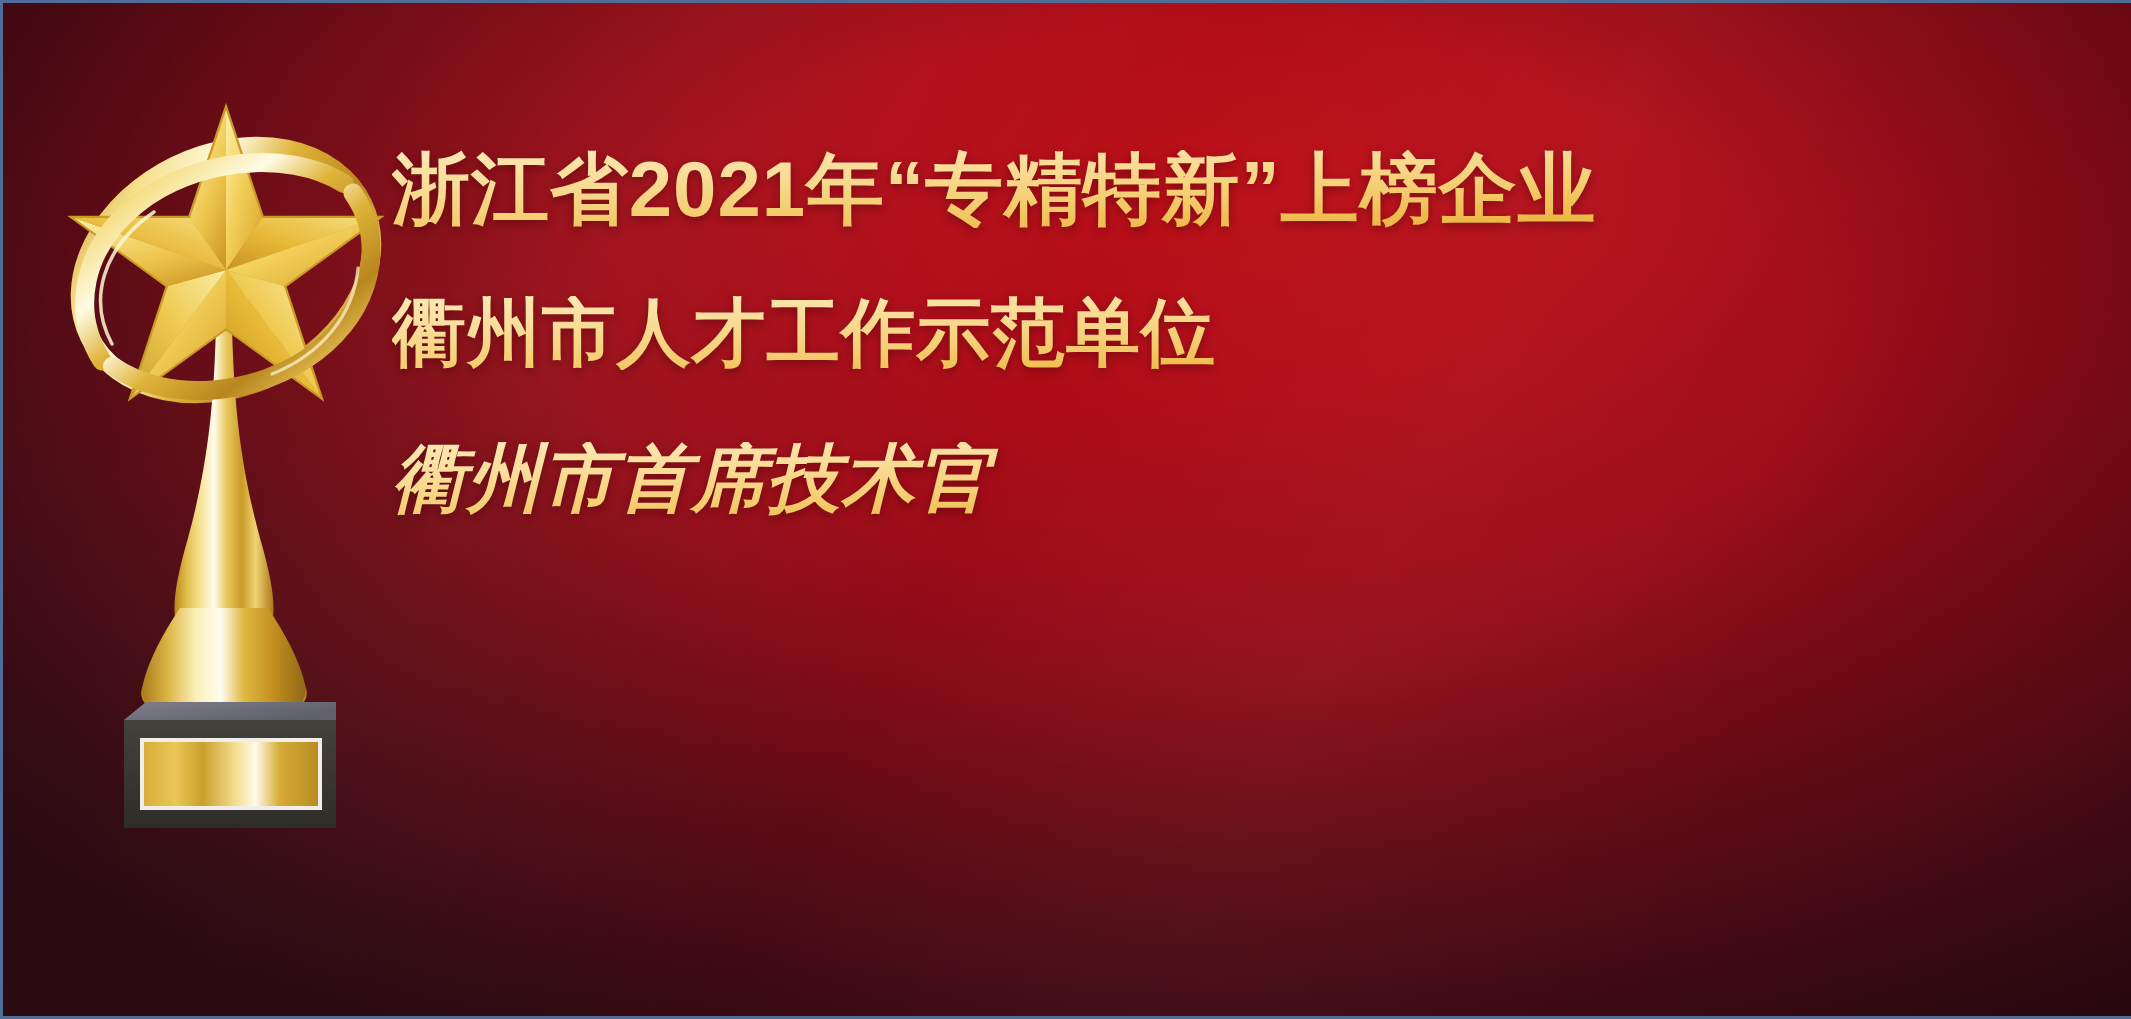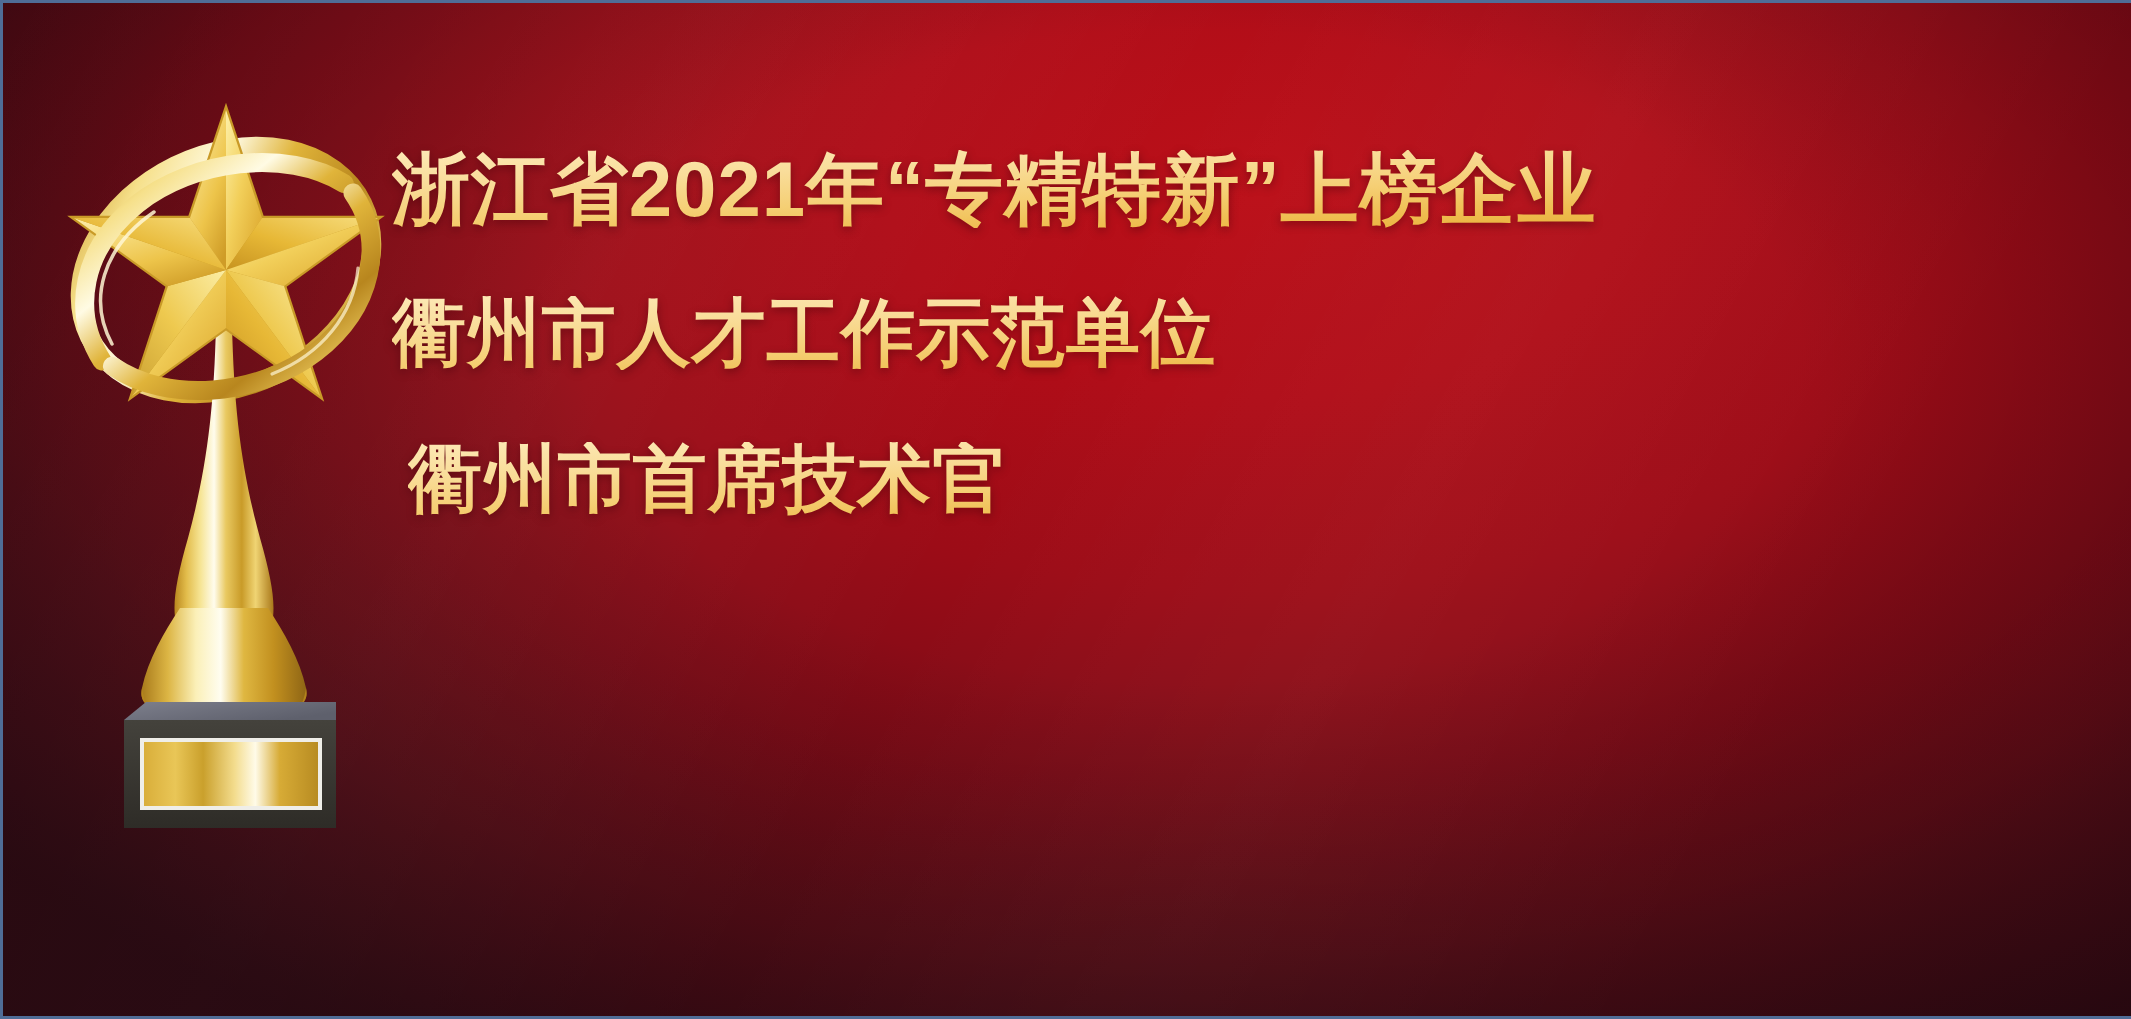--- a/index.html
+++ b/index.html
@@ -90,21 +90,21 @@
         #eebb4c 76%,
         #e2a92f 100%);
     -webkit-background-clip: text;
     background-clip: text;
     color: transparent;
     -webkit-text-fill-color: transparent;
     filter: drop-shadow(0 3px 5px rgba(60,0,6,0.45));
   }
   .line-1 { font-size: 78px; margin: 0 0 68px 0; }
   .line-2 { font-size: 74px; margin: 0 0 72px 0; text-decoration: underline; }
-  .line-3 { font-size: 74px; margin: 16px; }
+  .line-3 { font-size: 74px; margin: 0; font-style: italic; }
 </style>
 </head>
 <body>
 
 <div id="stage">
 
   <div class="bg-base"></div>
   <div class="bg-sheen"></div>
   <div class="bg-vignette"></div>
 

